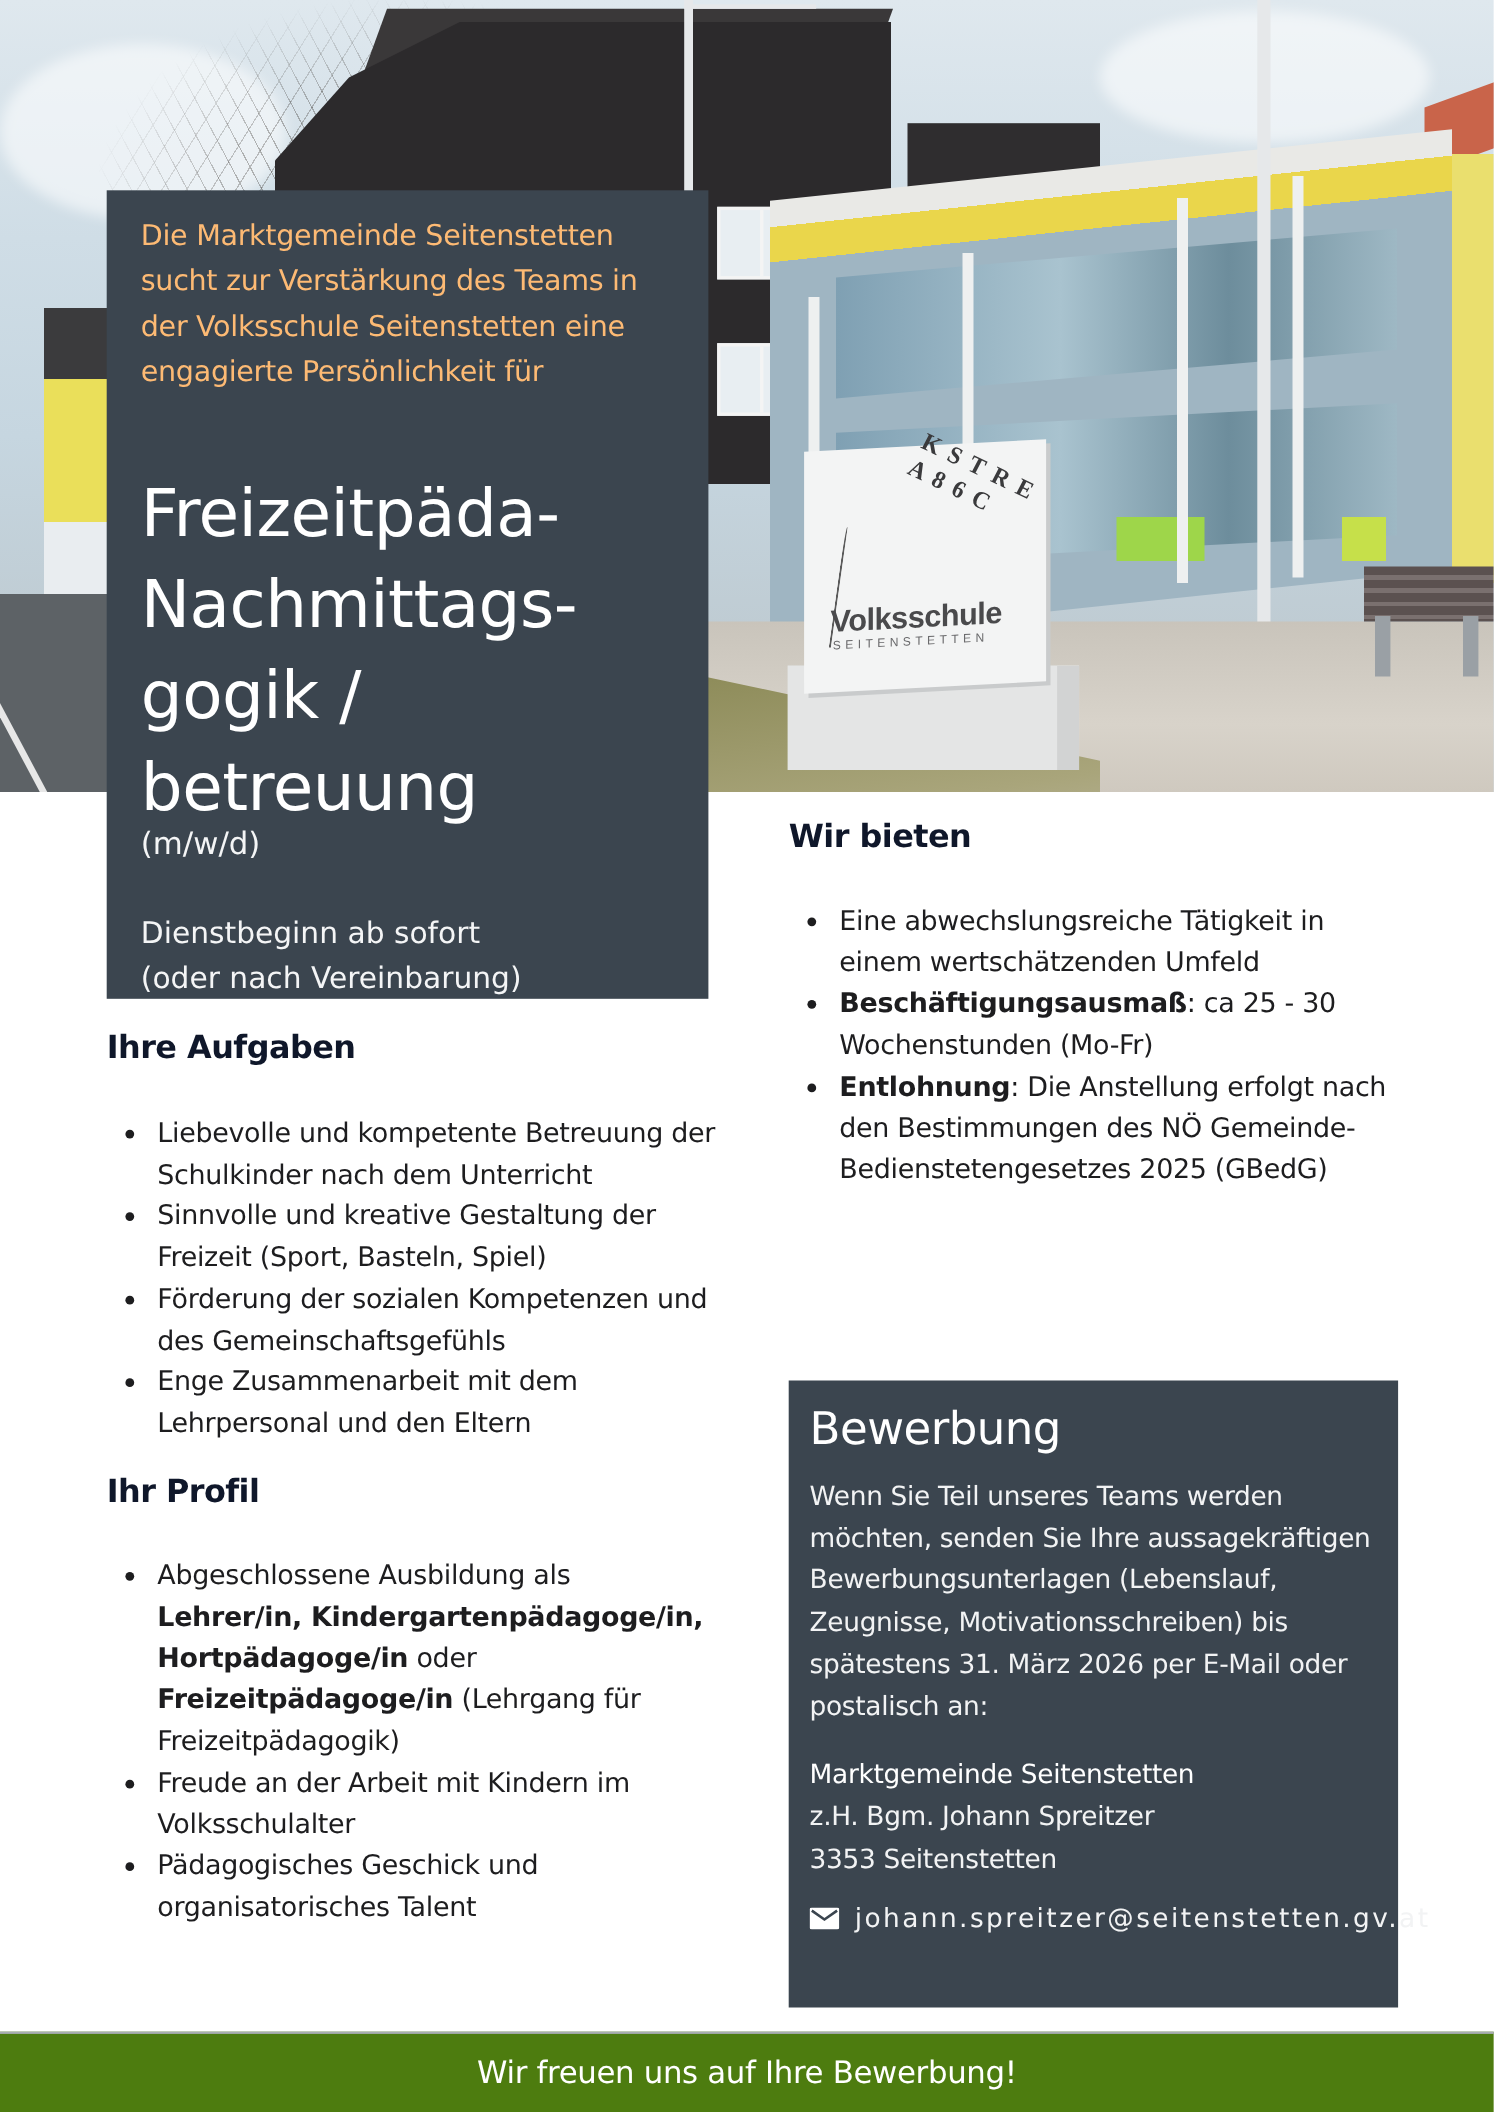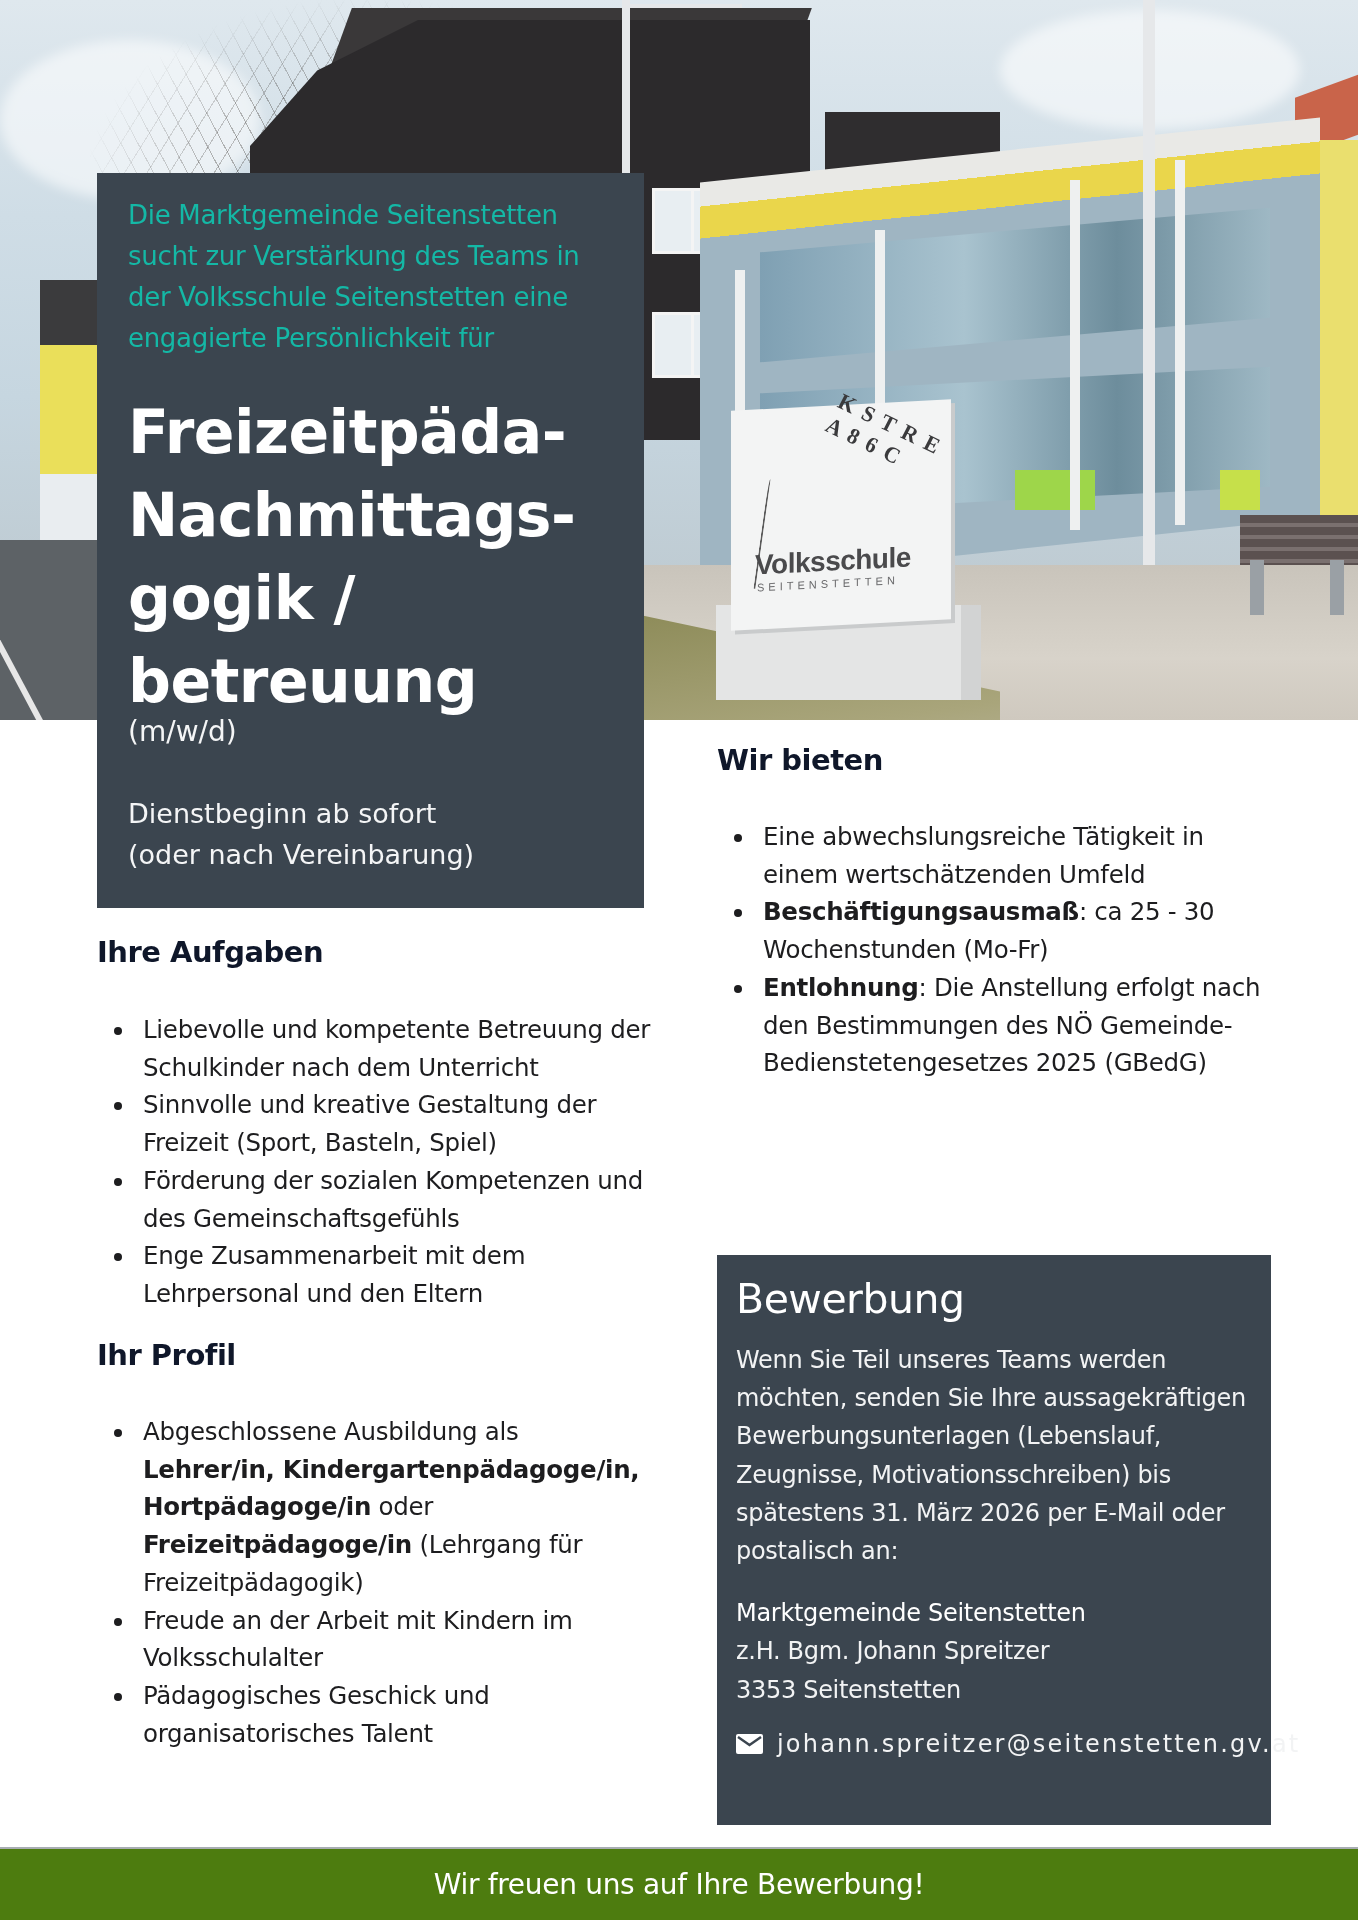--- a/index.html
+++ b/index.html
@@ -61,24 +61,24 @@
               mask: radial-gradient(ellipse at 55% 100%, #000 40%, transparent 72%);
     }
 
     
     .title-panel {
       position: absolute; left: 97px; top: 173px; width: 547px; height: 735px;
       background: #3b454f; color: #ffffff; padding: 22px 30px 0 31px;
     }
     .intro {
       font-family: "DejaVu Sans", sans-serif; font-size: 26px; line-height: 41px;
-      font-weight: normal; letter-spacing: -0.3px; width: 490px; color: #14b8a6;
+      font-weight: normal; letter-spacing: -0.3px; width: 490px; color: #fdba74;
     }
     .job-title {
-      margin-top: 32px; font-family: "DejaVu Sans", sans-serif; font-weight: bold;
+      margin-top: 67px; font-family: "DejaVu Sans", sans-serif; font-weight: normal;
       font-size: 60px; line-height: 83px; letter-spacing: -0.5px; color: #ffffff;
     }
     .job-title span { display: block; }
     .gender { font-size: 28px; line-height: 34px; margin-top: -8px; color: #f4f5f6; }
     .start { margin-top: 44px; font-size: 27px; line-height: 41px; color: #f4f5f6; }
     .start span { display: block; }
 
     
     .section-heading {
       position: absolute; font-family: "DejaVu Sans", sans-serif; font-weight: bold;

